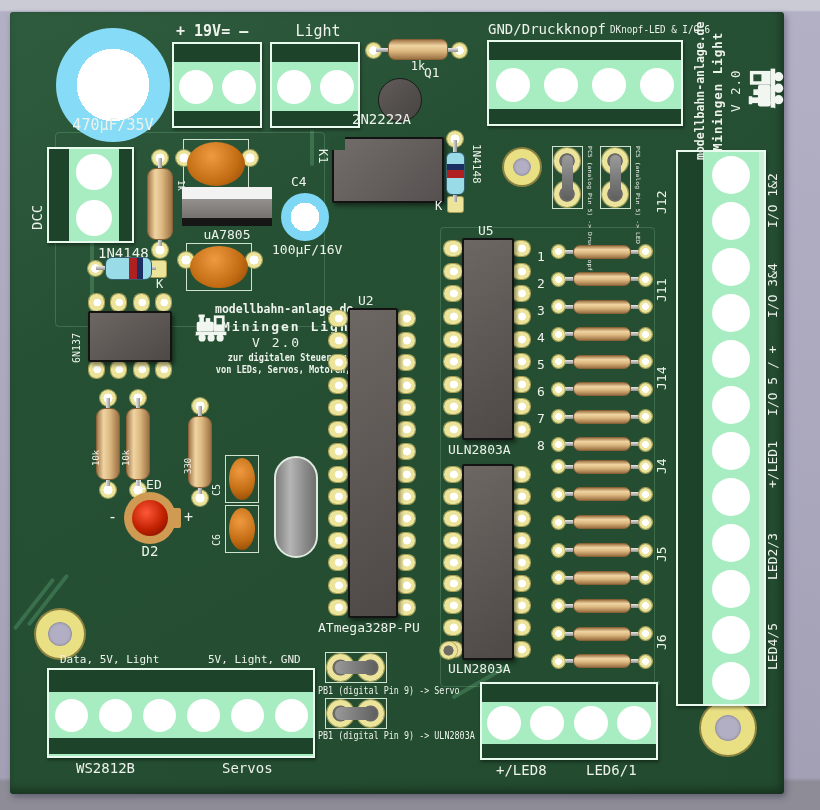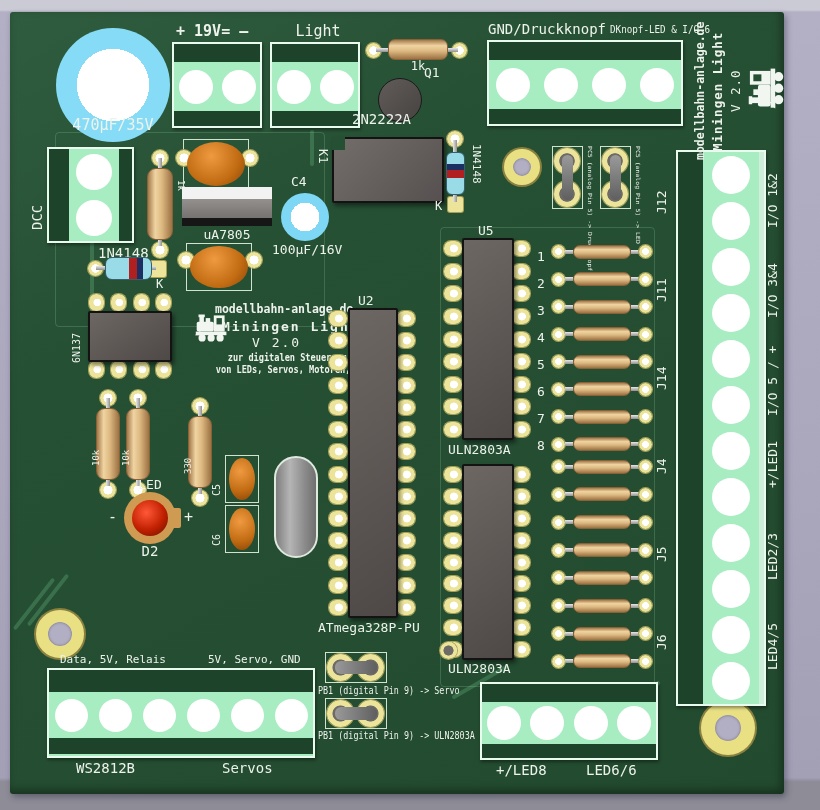--- a/index.html
+++ b/index.html
@@ -506,22 +506,22 @@
 
   <div class="jout" style="left:215px;top:443px;width:34px;height:48px"></div>
   <div style="position:absolute;left:219px;top:446px;width:26px;height:42px;border-radius:50%;background:radial-gradient(circle at 42% 32%,#ef9a40,#c06a12 62%,#8f4a08 96%)"></div>
   <div class="sl vup" style="left:202px;top:452px;height:32px;font-size:10px">C5</div>
   <div class="jout" style="left:215px;top:493px;width:34px;height:48px"></div>
   <div style="position:absolute;left:219px;top:496px;width:26px;height:42px;border-radius:50%;background:radial-gradient(circle at 42% 32%,#ef9a40,#c06a12 62%,#8f4a08 96%)"></div>
   <div class="sl vup" style="left:202px;top:502px;height:32px;font-size:10px">C6</div>
 
   <div style="position:absolute;left:264px;top:444px;width:44px;height:102px;border-radius:22px;border:2px solid #dfe9df;background:linear-gradient(90deg,#7e7e7e,#b5b5b5 35%,#8d8d8d 70%,#6f6f6f)"></div>
 
-  <div class="sl" style="left:50px;top:642px;font-size:11px">Data, 5V, Relais</div>
-  <div class="sl" style="left:198px;top:642px;font-size:11px">5V, Servo, GND</div>
+  <div class="sl" style="left:50px;top:642px;font-size:11px">Data, 5V, Light</div>
+  <div class="sl" style="left:198px;top:642px;font-size:11px">5V, Light, GND</div>
   <div class="tb" style="left:37px;top:656px;width:268px;height:90px">
     <div class="tbtop" style="height:22px"></div>
     <div class="holes" style="height:46px">
       <div class="hole" style="width:33px;height:33px"></div>
     <div class="hole" style="width:33px;height:33px"></div>
         <div class="hole" style="width:33px;height:33px"></div>
         <div class="hole" style="width:33px;height:33px"></div>
         <div class="hole" style="width:33px;height:33px"></div>
         <div class="hole" style="width:33px;height:33px"></div>
       </div>
@@ -548,15 +548,15 @@
     <div class="tbtop"></div>
     <div class="holes" style="height:42px">
       <div class="hole" style="width:34px;height:34px"></div>
     <div class="hole" style="width:34px;height:34px"></div>
         <div class="hole" style="width:34px;height:34px"></div>
         <div class="hole" style="width:34px;height:34px"></div>
       </div>
     <div class="tbbot" style="height:14px"></div>
   </div>
   <div class="sl" style="left:486px;top:751px;font-size:14px">+/LED8</div>
-  <div class="sl" style="left:576px;top:751px;font-size:14px">LED6/6</div>
+  <div class="sl" style="left:576px;top:751px;font-size:14px">LED6/1</div>
 
 </div>
 
 </body></html>

